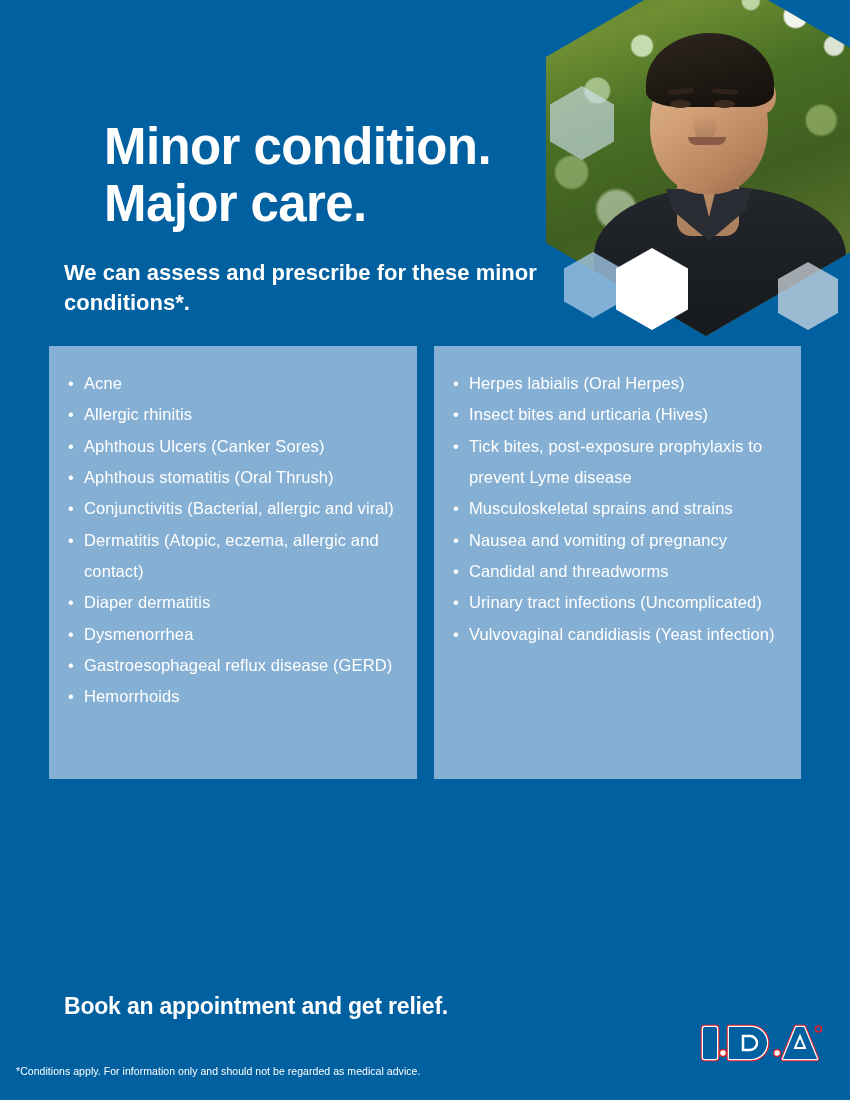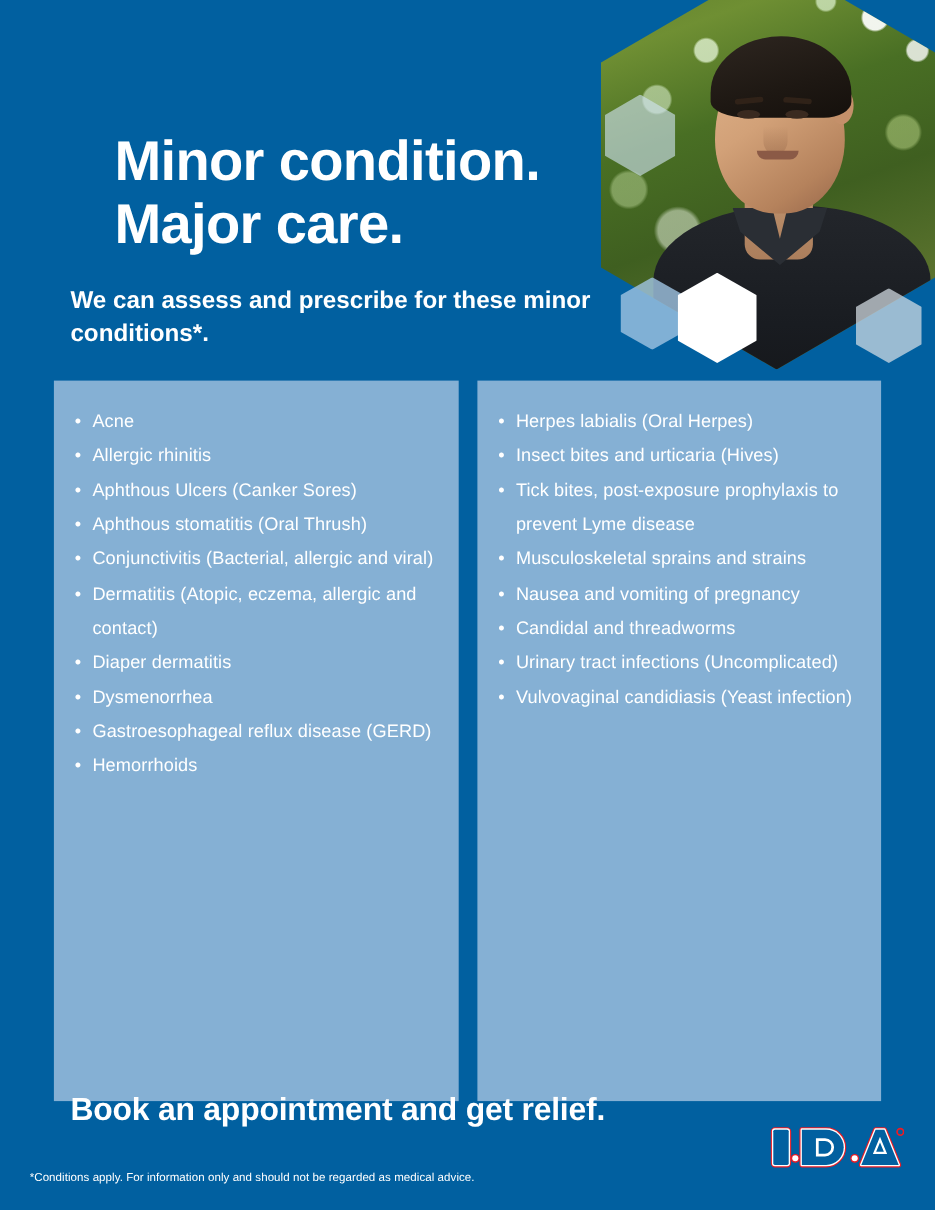--- a/index.html
+++ b/index.html
@@ -190,21 +190,21 @@
     font-weight: bold;
     line-height: 1.38;
   }
 
   
   .cards {
     position: absolute;
     left: 49px;
     top: 346px;
     width: 752px;
-    height: 655px;
+    height: 433px;
     display: flex;
     gap: 17px;
   }
   .card {
     background: #85b0d4;
     padding: 22px 18px 18px 18px;
   }
   .card.left  { width: 368px; }
   .card.right { width: 367px; }
 
@@ -229,28 +229,28 @@
     color: #ffffff;
     font-size: 16.5px;
   }
 
   
   .cta {
     position: absolute;
     left: 64px;
     top: 993px;
     color: #ffffff;
-    font-size: 29px;
+    font-size: 23px;
     font-weight: bold;
     letter-spacing: -0.2px;
   }
 
   .disclaimer {
     position: absolute;
-    left: 27px;
+    left: 16px;
     top: 1065px;
     color: #ffffff;
     font-size: 10.5px;
     letter-spacing: 0.05px;
   }
 
   .logo {
     position: absolute;
     left: 700px;
     top: 1020px;

